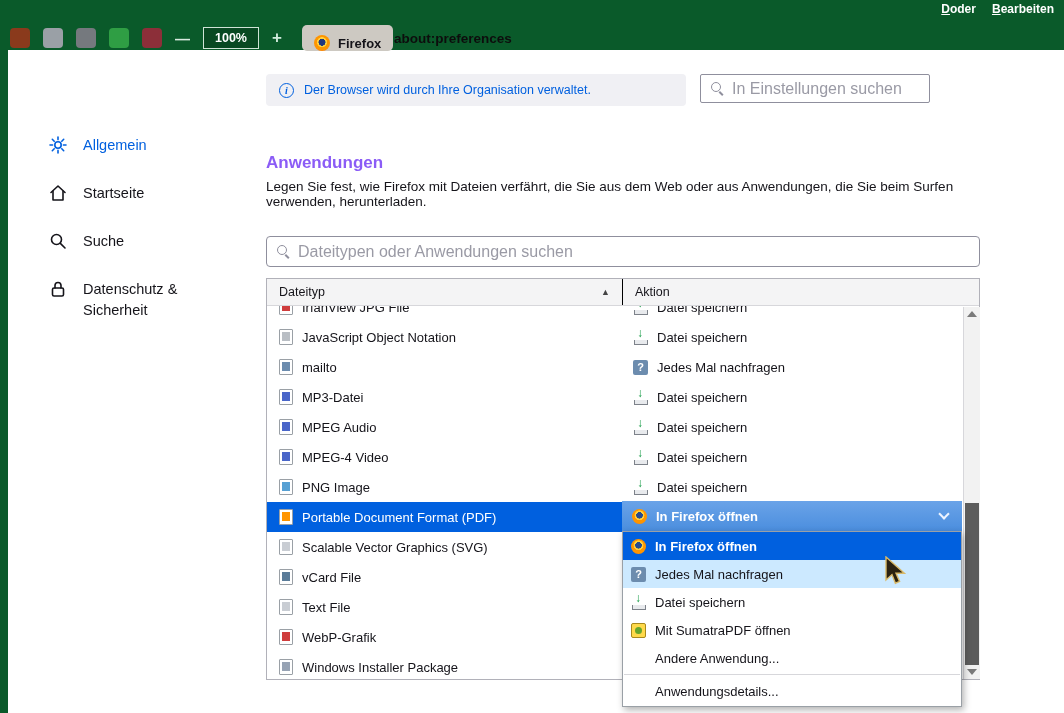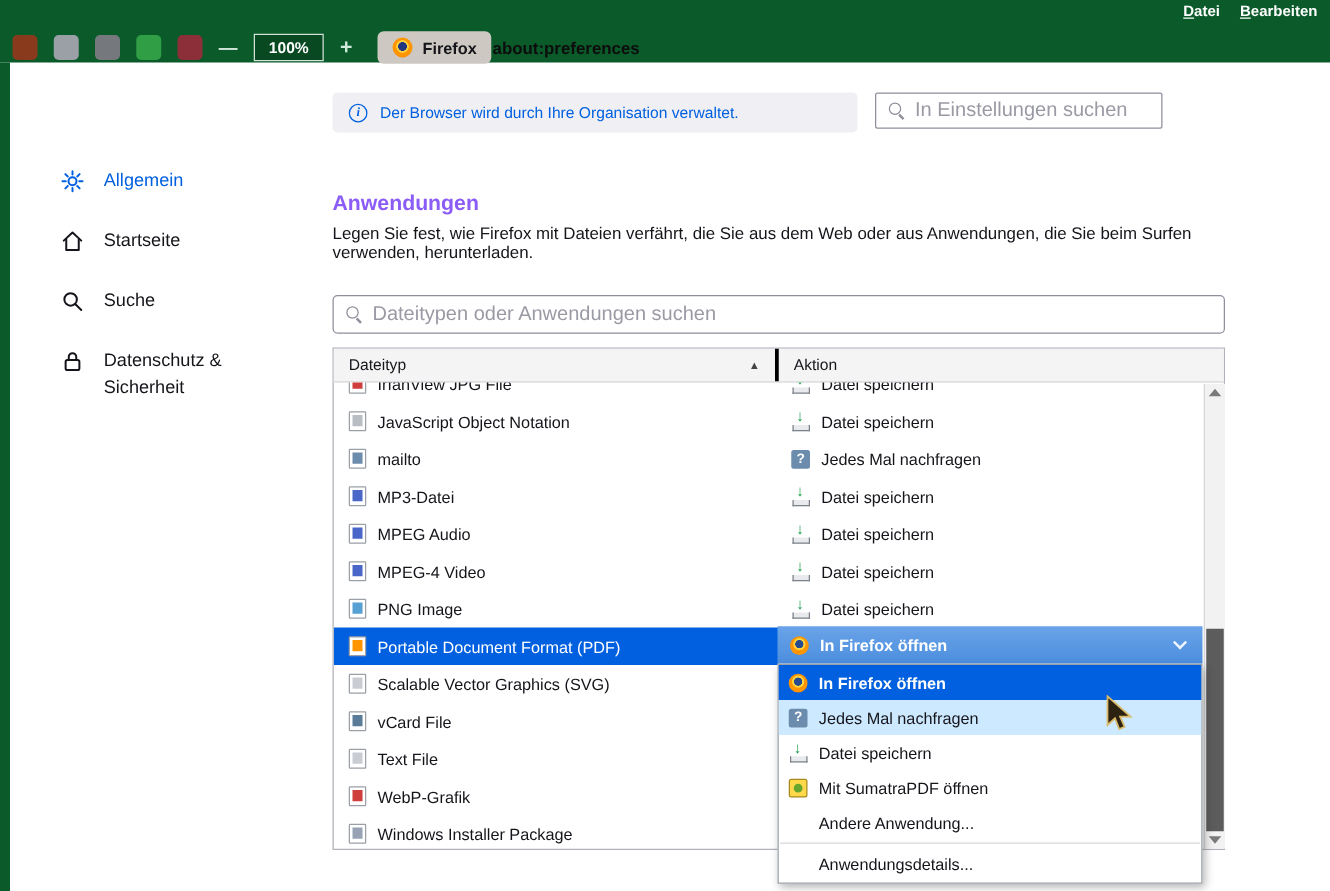--- a/index.html
+++ b/index.html
@@ -11,21 +11,21 @@
   .topbar { position:absolute; left:0; top:0; width:1064px; height:50px; background:#0a5a2a; }
   .left-strip { position:absolute; left:0; top:50px; width:8px; height:663px; background:#0a5a2a; }
   .menubar { position:absolute; top:2px; right:10px; display:flex; gap:16px; }
   .menu { color:#ffffff; font-size:12px; font-weight:bold; cursor:default; }
   .menu .accel { text-decoration:underline; }
   .tools { position:absolute; left:10px; top:27px; display:flex; align-items:center; gap:13px; }
   .appicon { width:20px; height:20px; border-radius:4px; display:inline-block; }
   .zoom-minus { color:#d9ead f; color:#d9eadf; font-size:15px; font-weight:bold; }
   .zoombox { border:1px solid #cfe3d6; background:rgba(0,0,0,0.18); color:#ffffff; font-weight:bold; font-size:12.5px; padding:3px 11px; }
   .zoom-plus { color:#cfeadb; font-size:17px; font-weight:bold; }
-  .fftab { position:absolute; left:302px; top:25px; height:26px; background:#cdc9c2; border-radius:5px; display:flex; align-items:center; gap:8px; padding:0 12px; font-size:13px; font-weight:bold; color:#15141a; }
+  .fftab { position:absolute; left:302px; top:25px; height:26px; background:#cdc9c2; border-radius:5px; display:flex; align-items:flex-end; gap:8px; padding:0 12px; font-size:13px; font-weight:bold; color:#15141a; }
   .fflogo { width:16px; height:16px; border-radius:50%; background:radial-gradient(circle at 50% 45%, #22377f 0 28%, #ffd23e 31% 40%, #ff9500 44% 66%, #f23d1f 100%); }
   .address { position:absolute; left:394px; top:31px; color:#0d0d0d; font-weight:bold; font-size:13.5px; }
 
   
   .sidebar { position:absolute; left:8px; top:50px; width:250px; padding-top:74px; }
   .side-item { display:flex; align-items:flex-start; gap:15px; padding:11px 0 11px 40px; margin-bottom:5px; font-size:14.5px; color:#15141a; cursor:default; }
   .side-item svg { flex:0 0 auto; }
   .side-item.active { color:#0060df; }
   .side-label { line-height:21px; max-width:150px; }
 
@@ -43,21 +43,21 @@
   .mag::before { content:""; position:absolute; left:0; top:0; width:8px; height:8px; border:1.5px solid #8f8f9d; border-radius:50%; }
   .mag::after { content:""; position:absolute; left:9px; top:9px; width:5px; height:2px; background:#8f8f9d; transform:rotate(45deg); transform-origin:0 0; }
 
   .heading { position:absolute; left:266px; top:153px; font-size:17px; font-weight:bold; color:#8b5cf6; }
   .desc { position:absolute; left:266px; top:179px; width:712px; font-size:13.5px; line-height:15px; color:#15141a; }
 
   
   .apps-table { position:absolute; left:266px; top:278px; width:714px; height:402px; border:1px solid #b1b1b9; background:#fff; }
   .thead { position:absolute; left:0; top:0; width:712px; height:27px; background:#f4f4f5; border-bottom:1px solid #d7d7db; display:flex; }
   .th { font-size:12.5px; color:#15141a; display:flex; align-items:center; padding-left:12px; }
-  .th-type { width:356px; border-right:3px solid #000000; justify-content:space-between; padding-right:12px; }
+  .th-type { width:356px; border-right:1px solid #000000; justify-content:space-between; padding-right:12px; }
   .sort-asc { font-size:9px; color:#444; }
   .th-action { flex:1; }
   .tbody { position:absolute; left:0; top:27px; width:695px; height:373px; overflow:hidden; }
   .trow { display:flex; height:30px; align-items:stretch; }
   .trow.clipped { margin-top:-14px;align-items:center; }
   .tcell-type { width:356px; display:flex; align-items:center; gap:9px; padding-left:12px; font-size:13px; color:#15141a; }
   .tcell-action { flex:1; display:flex; align-items:center; gap:9px; padding-left:10px; font-size:13px; color:#15141a; }
   .trow.selected .tcell-type { background:#0060df; color:#ffffff; }
   .ticon { width:14px; height:16px; background:#ffffff; border:1px solid #9aa0a6; border-radius:1px; flex:0 0 auto; }
   .tmark { display:block; width:8px; height:9px; margin:2px auto 0; }
@@ -91,21 +91,21 @@
   
   .cursor { position:absolute; left:884px; top:556px; z-index:30; pointer-events:none; }
 </style>
 </head>
 <body>
 
 <div class="screen">
 
   <div class="topbar">
     <div class="menubar">
-      <span class="menu"><span class="accel">D</span><span>atei</span></span>
+      <span class="menu"><span class="accel">D</span><span>oder</span></span>
       <span class="menu"><span class="accel">B</span><span>earbeiten</span></span>
     </div>
     <div class="tools">
       <span class="appicon" style="background: rgb(138, 58, 28);"></span>
       <span class="appicon" style="background: rgb(154, 160, 166);"></span>
       <span class="appicon" style="background: rgb(117, 121, 126);"></span>
       <span class="appicon" style="background: rgb(47, 158, 68);"></span>
       <span class="appicon" style="background: rgb(140, 47, 57);"></span>
       <span class="zoom-minus">—</span>
       <span class="zoombox">100%</span>

